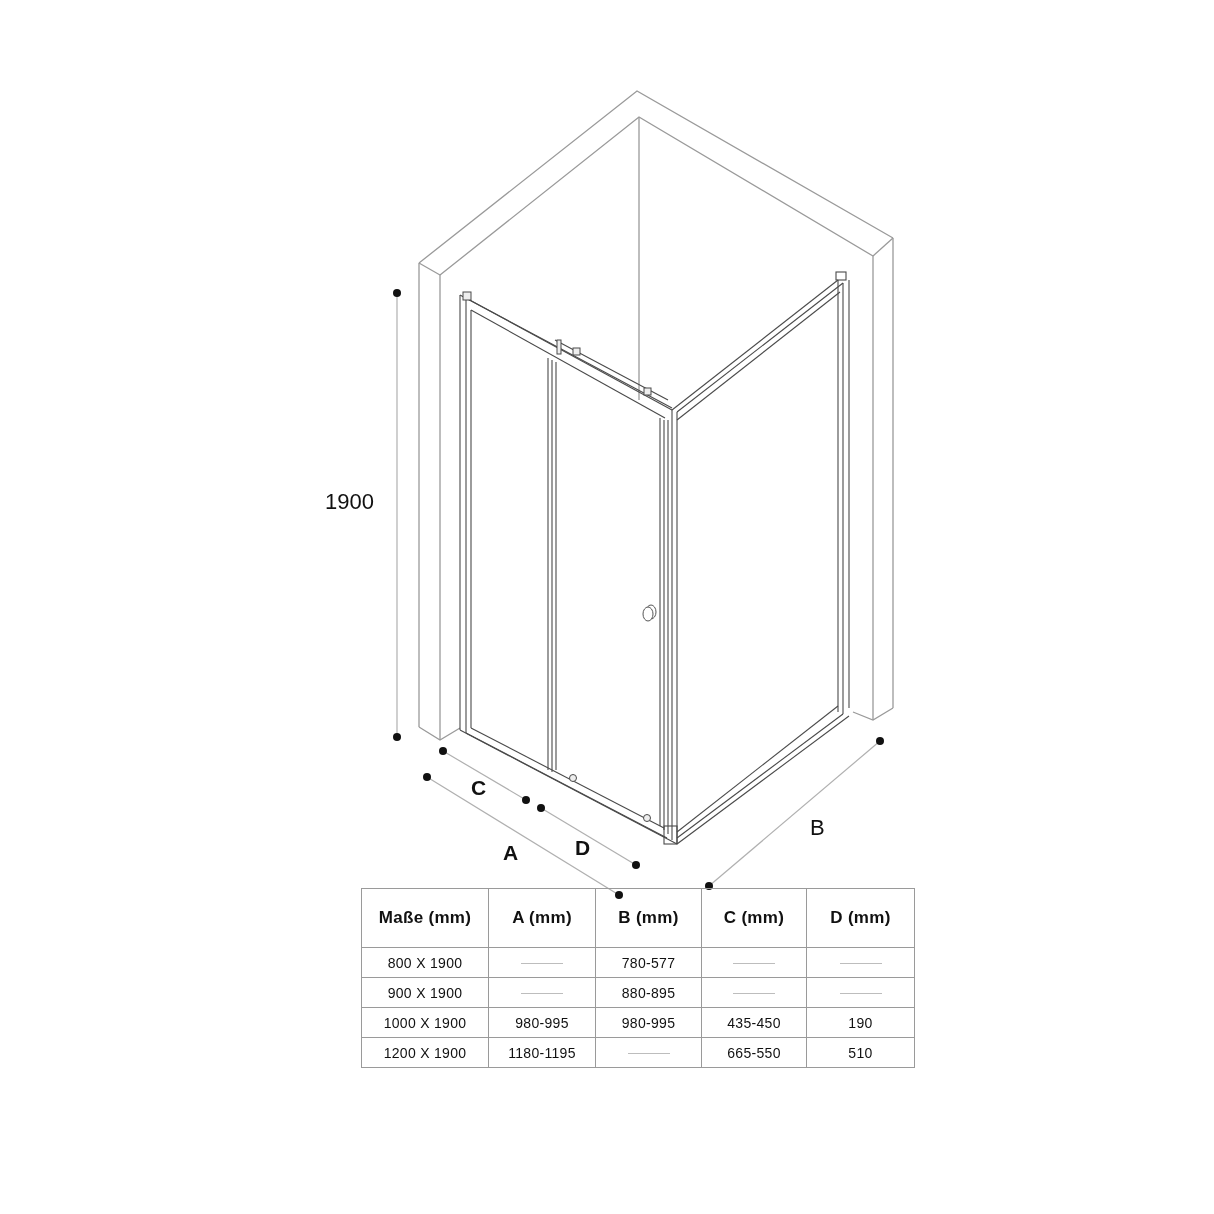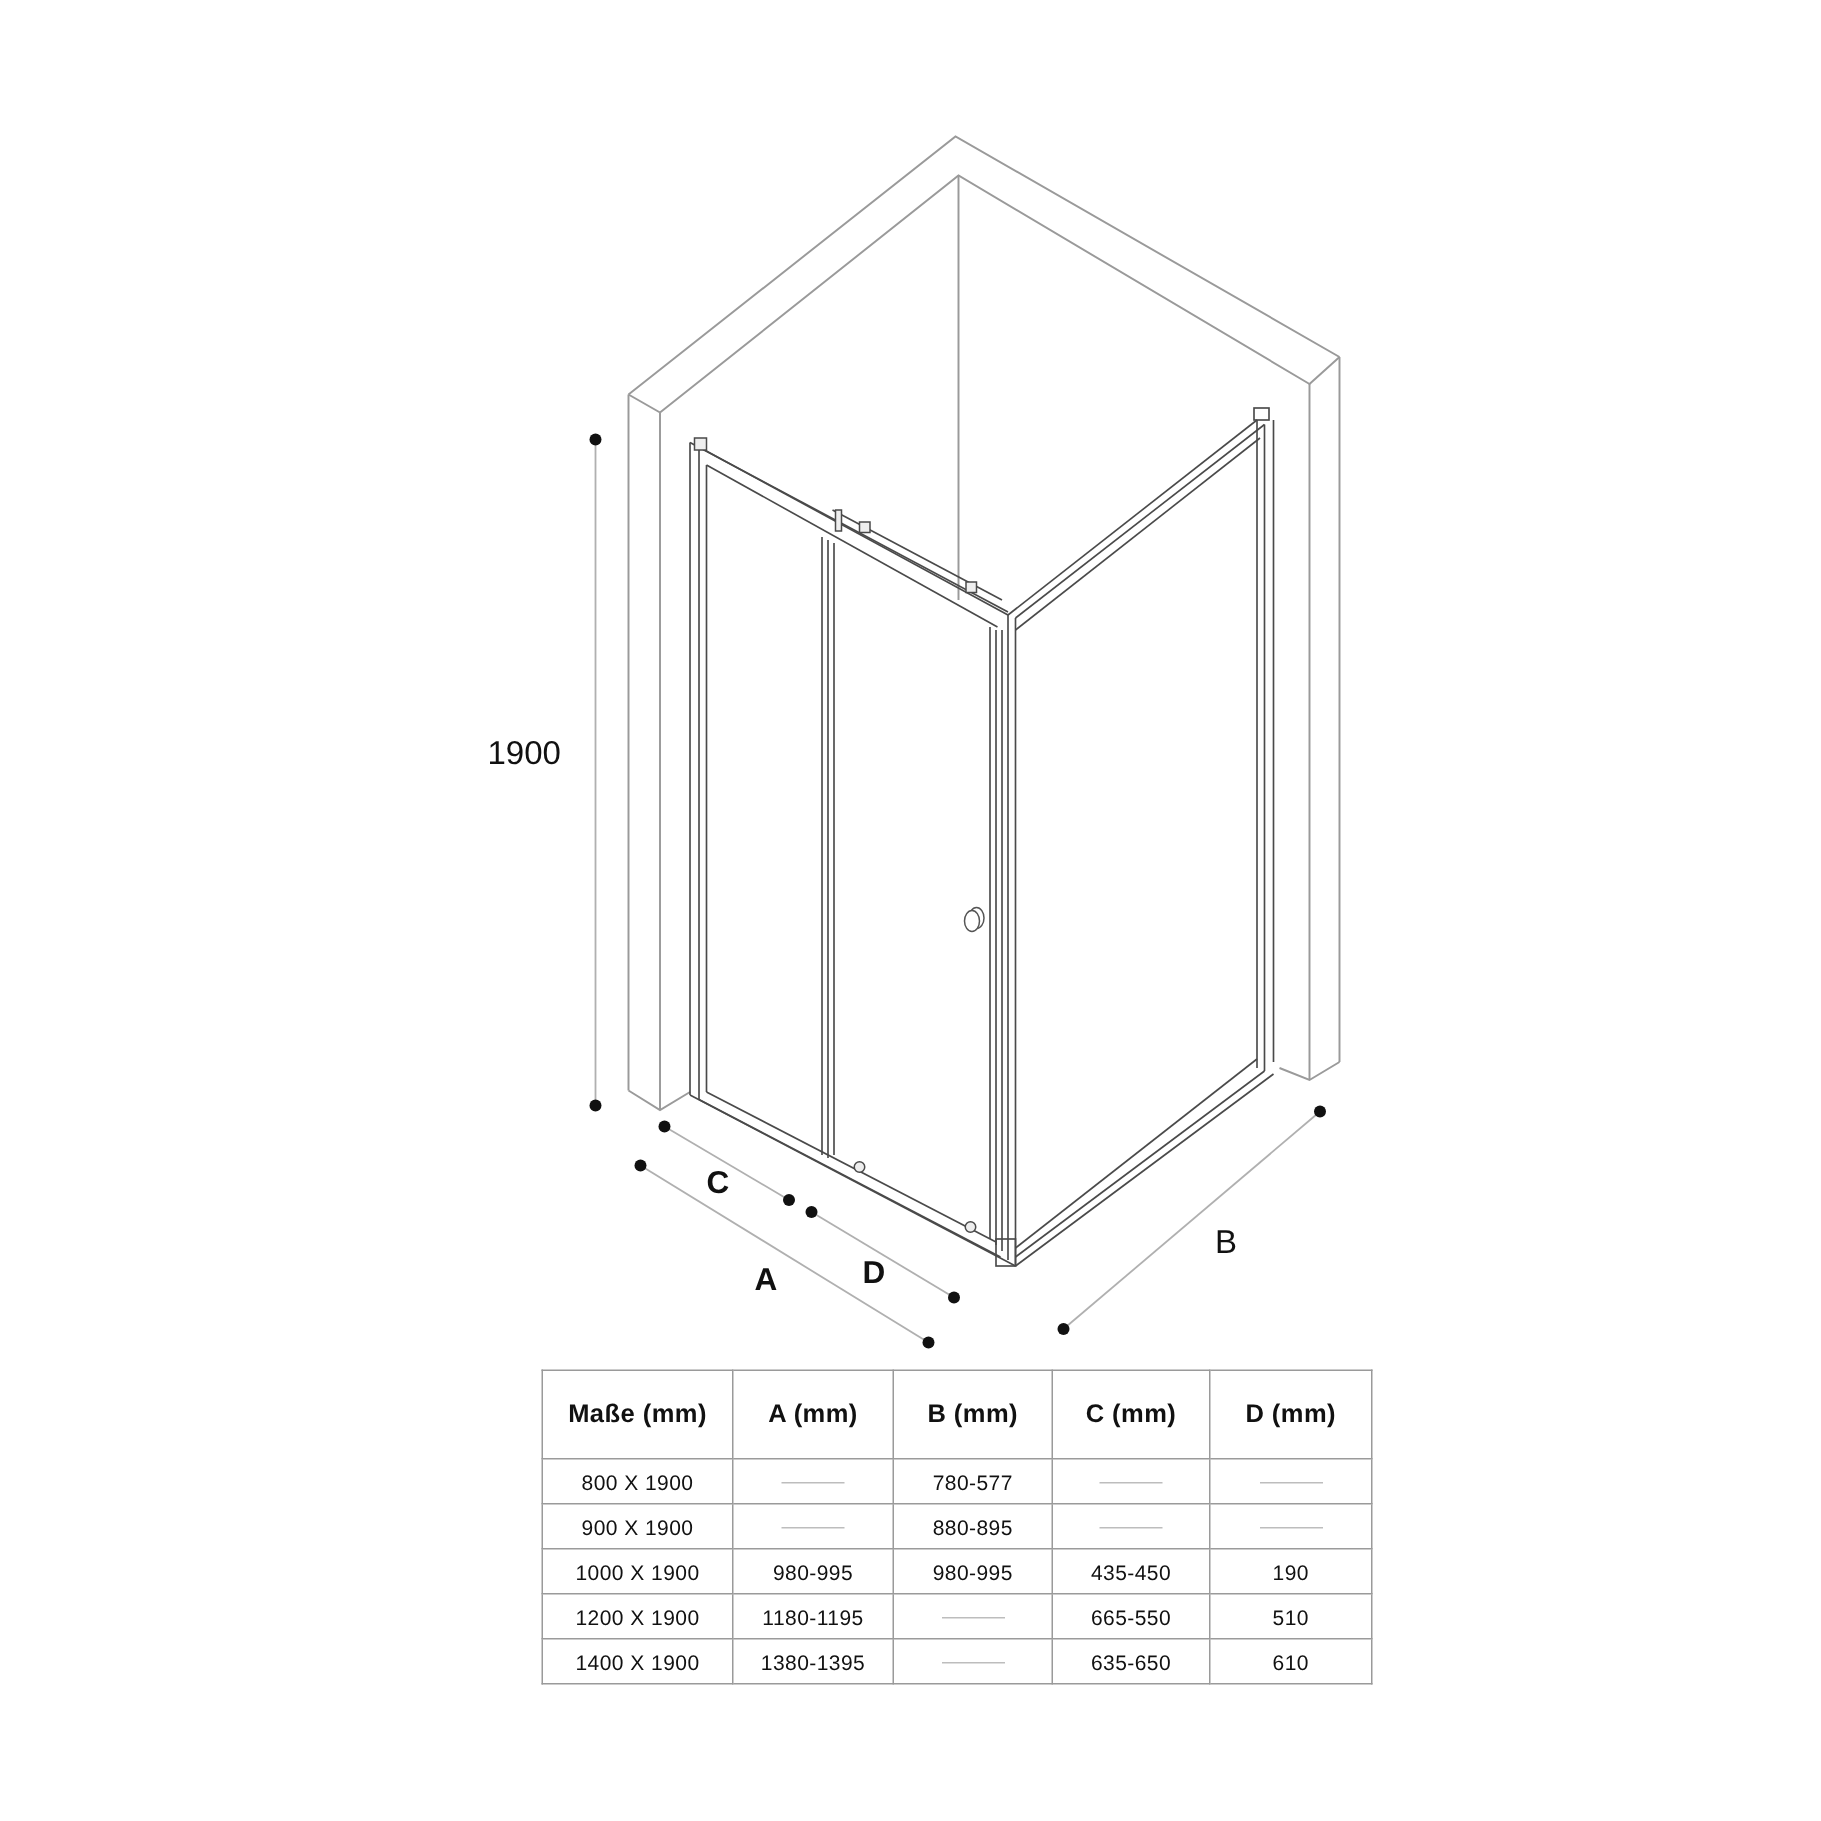--- a/index.html
+++ b/index.html
@@ -1,21 +1,21 @@
 <!DOCTYPE html>
 <html><head>
   <meta charset="utf-8">
   <style>
     html, body { margin: 0; padding: 0; background: #ffffff; }
     body { width: 1214px; height: 1214px; position: relative; overflow: hidden;
            font-family: "Liberation Sans", "DejaVu Sans", sans-serif; color: #111; }
     #diagram { position: absolute; left: 0; top: 0; width: 1214px; height: 910px; }
     .lbl { font-family: "Liberation Sans", sans-serif; fill: #111; }
     .lbl-bold { font-family: "Liberation Sans", sans-serif; font-weight: bold; fill: #111; }
-    #spec-table { position: absolute; left: 361px; top: 913px; border-collapse: collapse;
+    #spec-table { position: absolute; left: 361px; top: 888px; border-collapse: collapse;
                   table-layout: fixed; }
     #spec-table td, #spec-table th { border: 1px solid #9a9a9a; padding: 0; text-align: center;
                   font-family: "Liberation Sans", sans-serif; font-size: 14px; font-weight: normal;
                   color: #111; white-space: nowrap; letter-spacing: 0.3px; }
     #spec-table th { height: 58px; font-weight: bold; font-size: 17px; }
     #spec-table td { height: 29px; }
     .dash { display: inline-block; width: 42px; height: 1px; background: #bdbdbd; vertical-align: middle; }
   </style>
 </head>
 <body>
@@ -162,21 +162,14 @@
         <td>435-450</td>
         <td>190</td>
       </tr>
       <tr>
         <td>1200 X 1900</td>
         <td>1180-1195</td>
         <td><span class="dash"></span></td>
         <td>665-550</td>
         <td>510</td>
       </tr>
-      <tr>
-        <td>1400 X 1900</td>
-        <td>1380-1395</td>
-        <td><span class="dash"></span></td>
-        <td>635-650</td>
-        <td>610</td>
-      </tr>
     </tbody>
 </table>
 
 </body></html>

